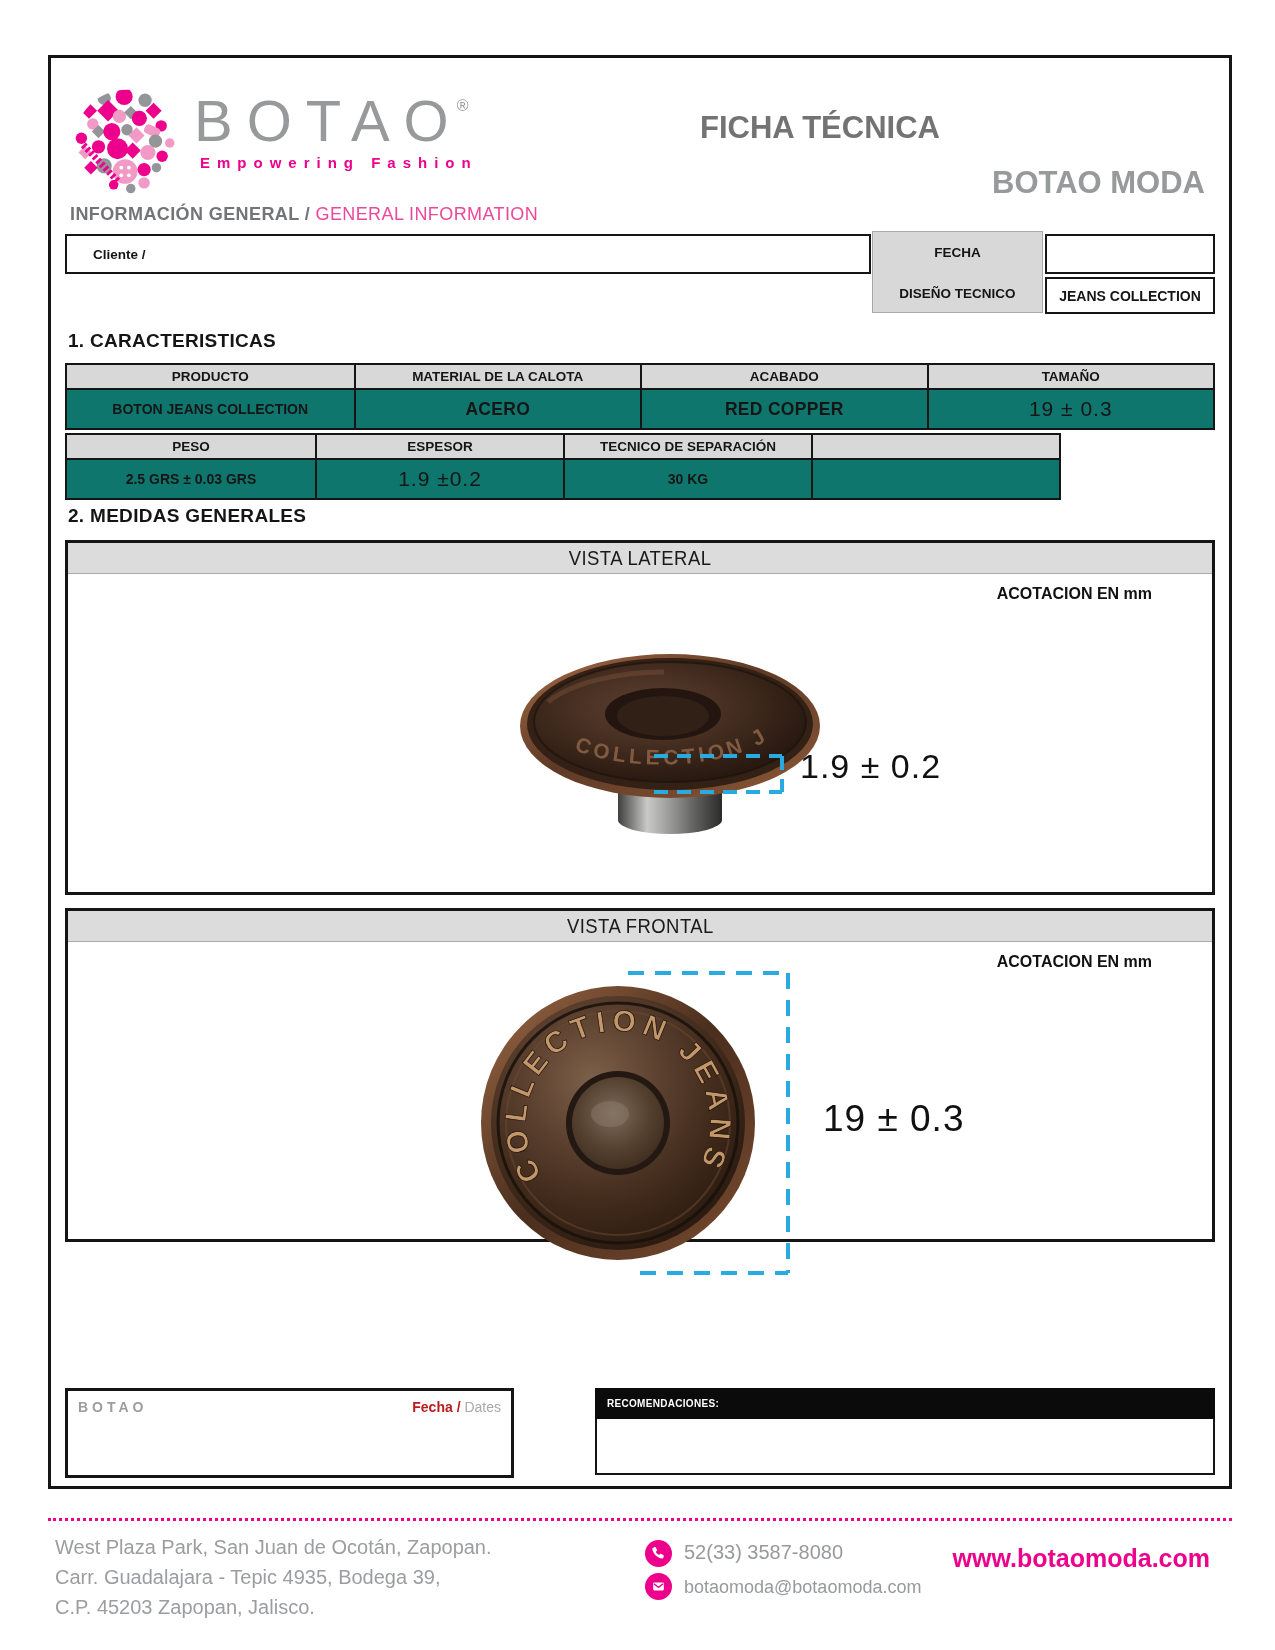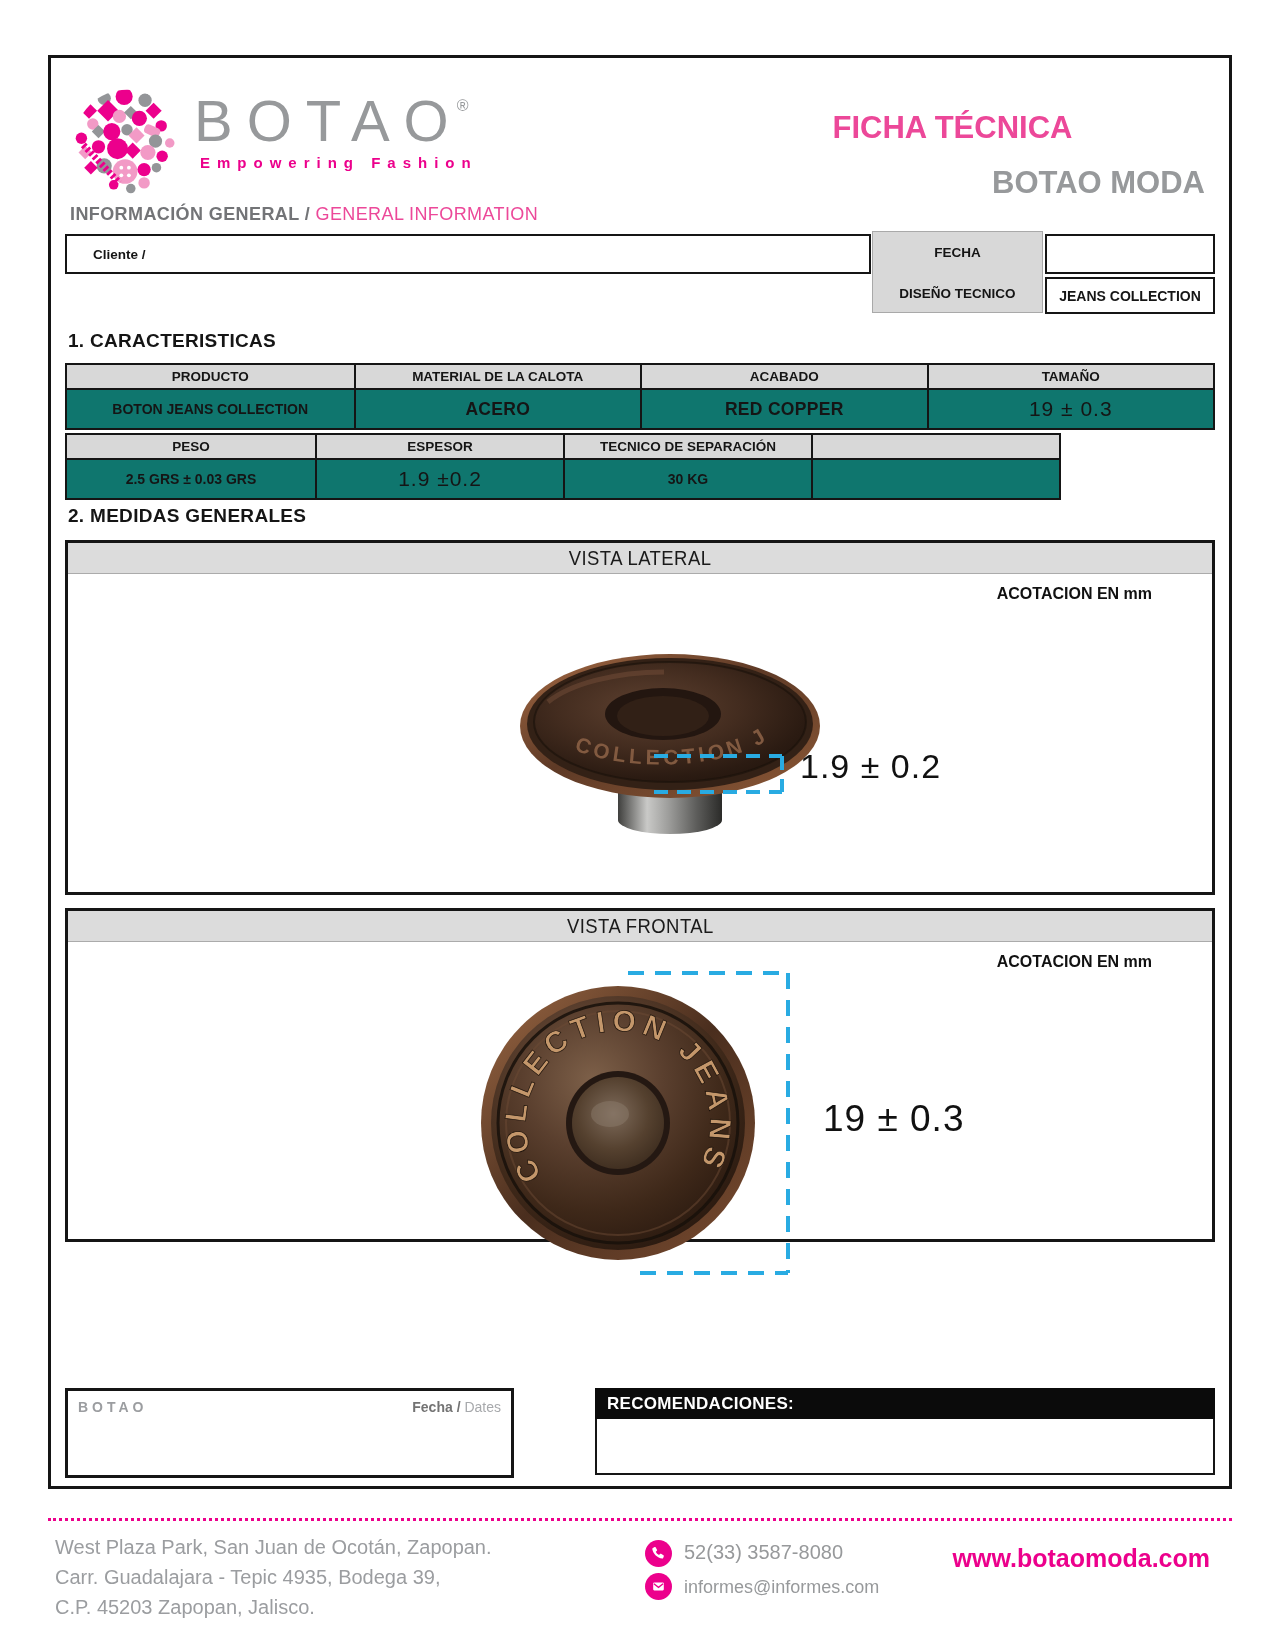--- a/index.html
+++ b/index.html
@@ -4,21 +4,21 @@
 <style>
   html,body{margin:0;padding:0;background:#fff;}
   .page{position:relative;width:1275px;height:1650px;background:#fff;
         font-family:"Liberation Sans",sans-serif;color:#151515;overflow:hidden;}
   .abs{position:absolute;}
   .main-frame{left:48px;top:55px;width:1178px;height:1428px;border:3px solid #151515;}
   
   .wordmark{left:194px;top:92px;font-size:58px;font-weight:400;color:#97999B;letter-spacing:14px;line-height:1;}
   .reg{font-size:16px;vertical-align:30px;letter-spacing:0;margin-left:-6px;color:#97999B;}
   .tagline{left:200px;top:154px;font-size:15px;font-weight:700;color:#EC008C;letter-spacing:7px;}
-  .doc-title{left:700px;top:110px;width:505px;text-align:center;font-size:31px;font-weight:700;color:#ec4899;}
+  .doc-title{left:700px;top:110px;width:505px;text-align:left;font-size:31px;font-weight:700;color:#737373;}
   .doc-sub{left:700px;top:165px;width:505px;text-align:right;font-size:31px;font-weight:700;color:#97999B;}
   .info-heading{left:70px;top:204px;font-size:18px;letter-spacing:.4px;}
   .info-heading b{color:#737477;}
   .info-heading span{color:#ec4899;}
   
   .cliente-box{left:65px;top:234px;width:806px;height:40px;border:2px solid #151515;
                display:flex;align-items:center;padding-left:26px;box-sizing:border-box;
                font-size:13.5px;font-weight:700;}
   .gray-col{left:872px;top:231px;width:171px;height:82px;background:#D8D8D8;border:1px solid #A9A9A9;box-sizing:border-box;}
   .gray-col .cell{height:41px;display:flex;align-items:center;justify-content:center;font-size:13.5px;font-weight:700;}
@@ -40,25 +40,25 @@
   .panel-bar{height:30px;background:#DCDCDC;border-bottom:1px solid #ABABAB;
              display:flex;align-items:center;justify-content:center;}
   .panel-bar span{font-size:21px;font-weight:400;color:#1a1a1a;transform:scaleX(.88);letter-spacing:.5px;}
   .units-note{position:absolute;right:60px;top:42px;font-size:16px;font-weight:700;color:#111;}
   .dim-label{font-weight:400;color:#111;letter-spacing:1px;}
   
   .sign-box{left:65px;top:1388px;width:449px;height:90px;border:3px solid #151515;box-sizing:border-box;
             padding:8px 10px;display:flex;justify-content:space-between;align-items:flex-start;}
   .sign-brand{font-size:14px;font-weight:700;letter-spacing:4px;color:#9B9DA0;}
   .sign-fecha{font-size:14px;}
-  .sign-fecha b{color:#737373;text-align:right;}
+  .sign-fecha b{color:#b91c1c;text-align:right;}
   .sign-fecha span{color:#A7A9AC;}
   .reco{left:595px;top:1388px;width:620px;height:90px;}
   .reco-bar{height:31px;background:#0B0B0B;color:#fff;display:flex;align-items:center;
-            padding-left:12px;font-size:17px;font-weight:700;letter-spacing:.3px;}
+            padding-left:12px;font-size:10px;font-weight:700;letter-spacing:.3px;}
   .reco-body{height:56px;border:2px solid #151515;border-top:none;box-sizing:border-box;background:#fff;}
   
   .footer-divider{left:48px;top:1518px;width:1184px;height:0;border-top:3px dotted #EC008C;}
   .address{left:55px;top:1532px;font-size:20px;line-height:30px;color:#9B9DA0;}
   .contact-text{color:#97999B;}
   .icon-circle{width:27px;height:27px;border-radius:50%;background:#EC008C;display:flex;align-items:center;justify-content:center;}
   .website{left:905px;top:1544px;width:305px;text-align:right;font-size:25px;font-weight:700;color:#EC008C;}
 </style>
 </head>
 <body>
@@ -284,17 +284,17 @@
     </svg>
   </div>
   <div class="abs contact-text" style="left:684px;top:1541px;font-size:20px">52(33) 3587-8080</div>
 
   <div class="abs icon-circle" style="left:645px;top:1573px">
     <svg width="17" height="17" viewBox="0 0 24 24">
       <rect x="4.5" y="6.5" width="15" height="11" rx="1.5" fill="#fff"></rect>
       <polyline points="5.5,8 12,13.2 18.5,8" fill="none" stroke="#EC008C" stroke-width="1.8"></polyline>
     </svg>
   </div>
-  <div class="abs contact-text" style="left:684px;top:1577px;font-size:18px">informes@informes.com</div>
+  <div class="abs contact-text" style="left:684px;top:1577px;font-size:18px">botaomoda@botaomoda.com</div>
 
   <div class="abs website">www.botaomoda.com</div>
 
 </div>
 
 </body></html>

